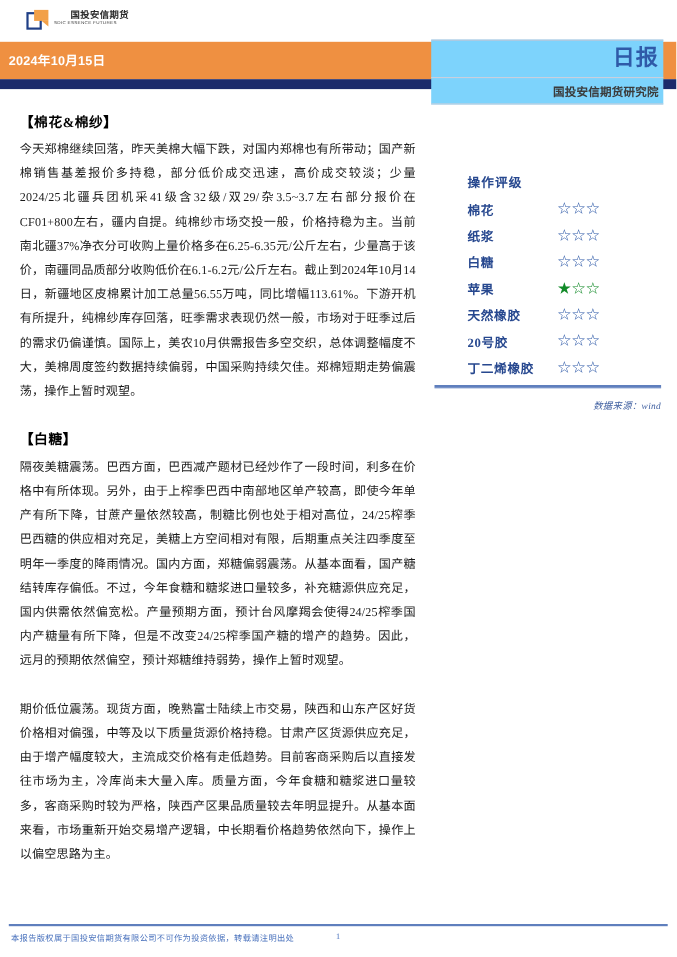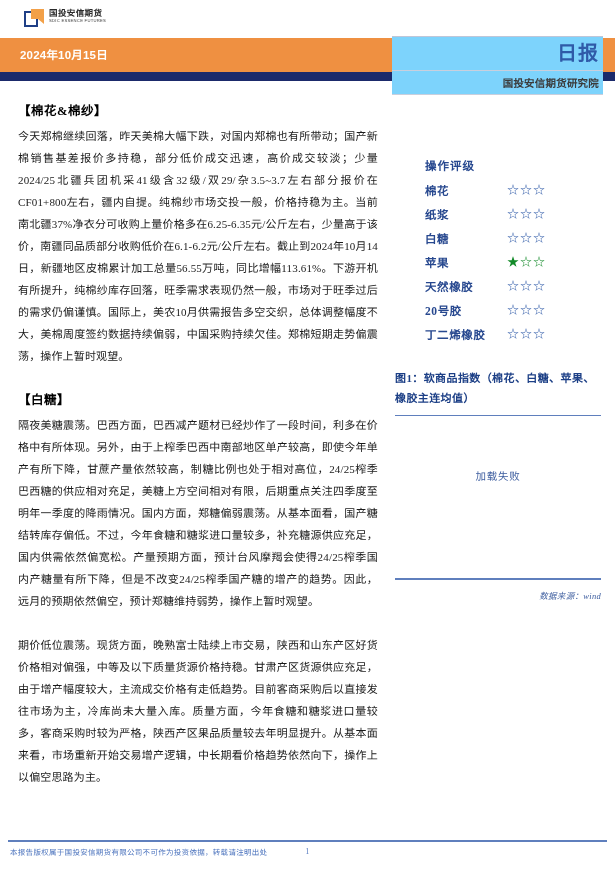--- a/index.html
+++ b/index.html
@@ -57,20 +57,21 @@
     border-top: 5px solid #f2a048;
   }
   .logo-text { padding-top: 0px; line-height: 1; }
   .logo-cn {
     font-family: "Liberation Sans", sans-serif;
     font-size: 8.5px;
     font-weight: bold;
     color: #2a2a2a;
     letter-spacing: 0.4px;
     display: block;
+    margin-left: 15px;
   }
   .logo-en {
     font-family: "Liberation Sans", sans-serif;
     font-size: 4.2px;
     color: #3a3a3a;
     letter-spacing: 0.25px;
     display: block;
     margin-top: 1px;
     transform: scaleY(0.9);
     transform-origin: left top;
@@ -84,21 +85,21 @@
     background: #ef9041;
   }
   .band-navy {
     position: absolute;
     left: 0; top: 72px;
     width: 615px; height: 9px;
     background: #1b2a6b;
   }
   .band-date {
     position: absolute;
-    left: 20px; top: 46px;
+    left: 8px; top: 46px;
     font-family: "Liberation Sans", sans-serif;
     font-size: 11.5px;
     font-weight: bold;
     color: #ffffff;
     letter-spacing: 0.2px;
   }
 
   
   .header-card {
     position: absolute;
@@ -349,25 +350,21 @@
             <div class="rate-name">20号胶</div>
             <div class="rate-stars" style="color: rgb(47, 90, 168);"><span class="star">☆</span><span class="star">☆</span><span class="star">☆</span></div>
           </div>
           <div class="rate-row">
             <div class="rate-name">丁二烯橡胶</div>
             <div class="rate-stars" style="color: rgb(47, 90, 168);"><span class="star">☆</span><span class="star">☆</span><span class="star">☆</span></div>
           </div>
         </div>
     </div>
 
-    <div class="fig-cap">图1：软商品指数（棉花、白糖、苹果、橡胶主连均值）</div>
     <div class="fig-rule"></div>
-    <div class="fig-body">
-      <div class="fig-fail">加载失败</div>
-    </div>
     <div class="fig-rule-bottom"></div>
     <div class="fig-src">数据来源：wind</div>
 
   </div>
 </div>
 
 <div class="footer-rule"></div>
 <div class="footer">
   <span class="footer-left">本报告版权属于国投安信期货有限公司</span>
   <span class="footer-page">1</span>

